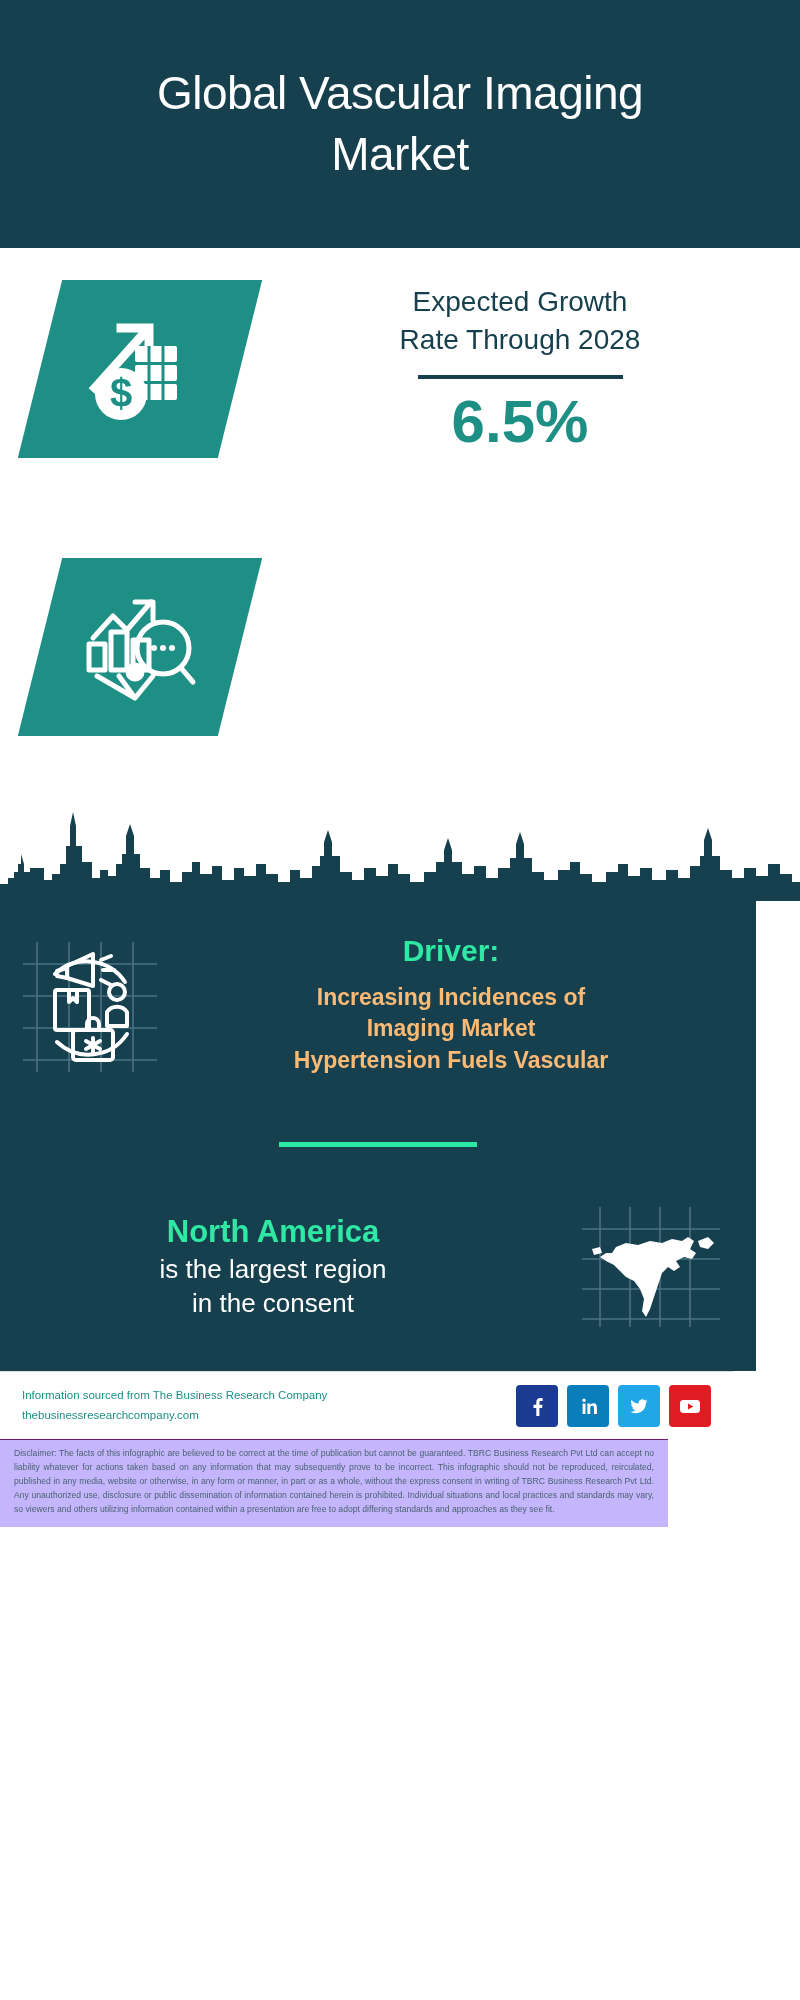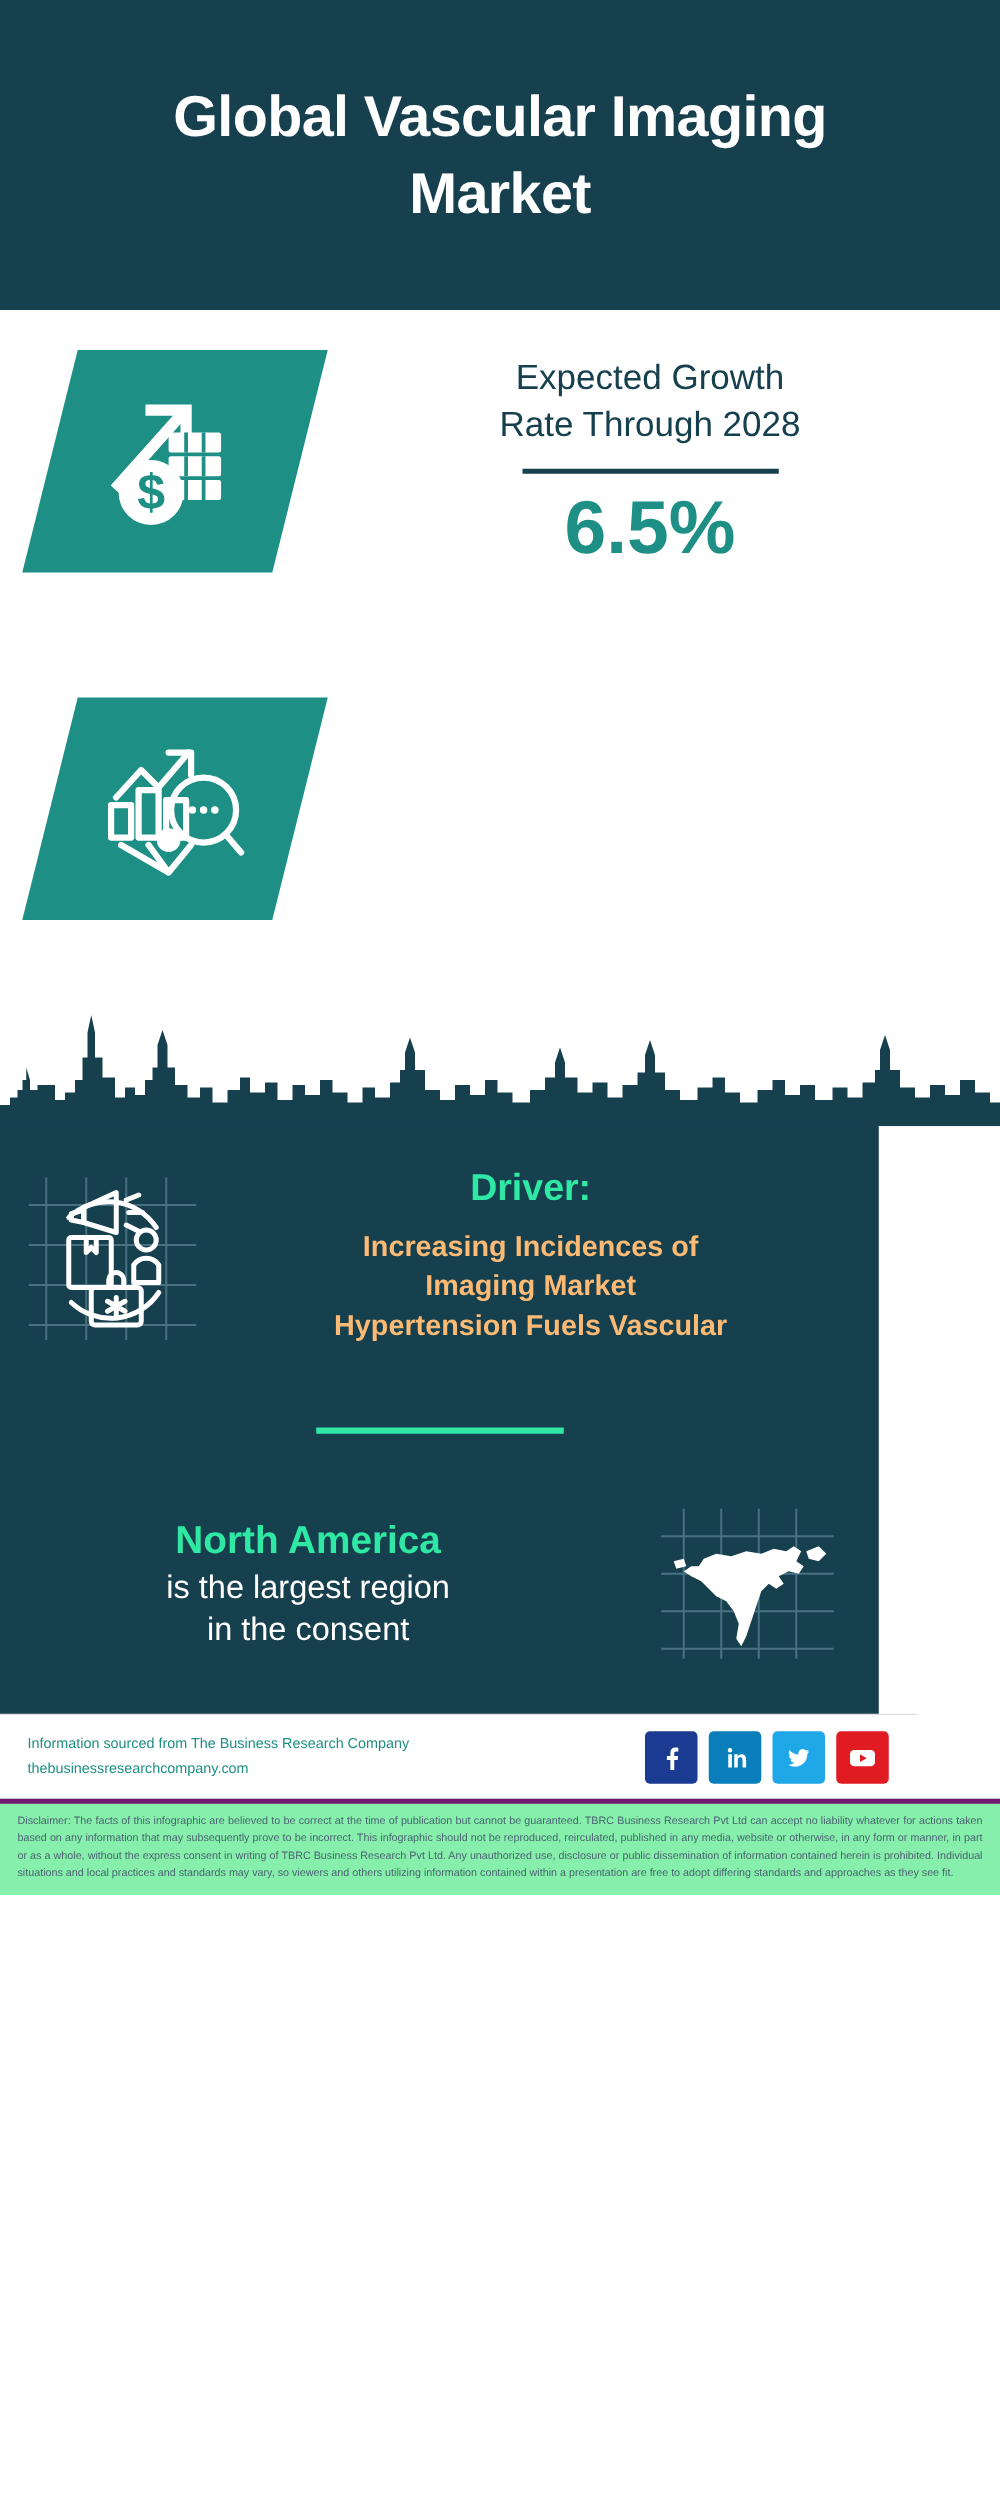--- a/index.html
+++ b/index.html
@@ -14,21 +14,21 @@
   
   .header {
     width:800px; height:248px;
     background:#17404F;
     display:flex; align-items:center; justify-content:center;
     text-align:center;
   }
   .header-title {
     color:#ffffff;
     font-size:46px;
-    font-weight:bold;
+    font-weight:normal;
     line-height:1.32;
     letter-spacing:-0.5px;
     max-width:620px;
   }
 
   
   .mid {
     width:800px; height:650px;
     background:#ffffff;
     position:relative;
@@ -74,21 +74,21 @@
   }
   .stat-value {
     color:#1E8F85;
     font-size:60px;
     font-weight:bold;
     line-height:1.1;
   }
 
   
   .dark {
-    width:703px;
+    width:756px;
     background:#17404F;
     position:relative;
     padding-top:10px;
   }
   .skyline {
     position:absolute;
     top:-92px; left:0;
     width:800px; height:95px;
     display:block;
   }
@@ -159,23 +159,23 @@
     border-radius:4px;
     display:flex; align-items:center; justify-content:center;
     color:#fff; font-weight:bold;
   }
   .s-fb { background:#1B3B92; }
   .s-li { background:#0A7DBB; }
   .s-tw { background:#20A7E8; }
   .s-yt { background:#E01B22; }
 
   .disclaimer {
-    width:800px;
-    background:#86efac;
-    border-top:4px solid #701a75;
+    width:668px;
+    background:#c4b5fd;
+    border-top:1px solid #701a75;
     padding:7px 14px 10px 14px;
     color:#4a6470;
     font-size:8.6px;
     line-height:1.62;
     text-align:justify;
   }
 </style>
 </head>
 <body>
 

